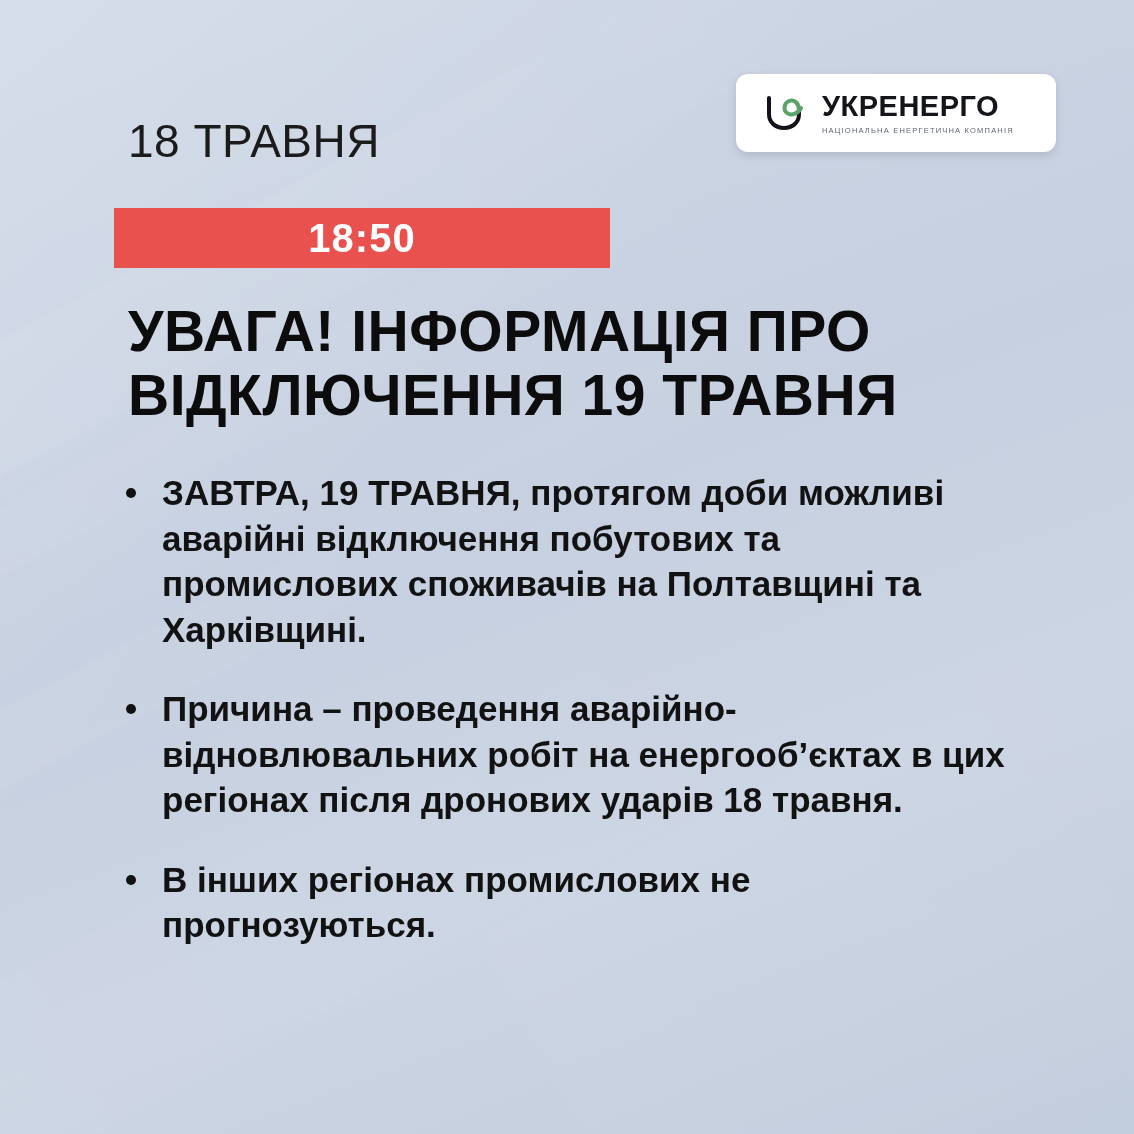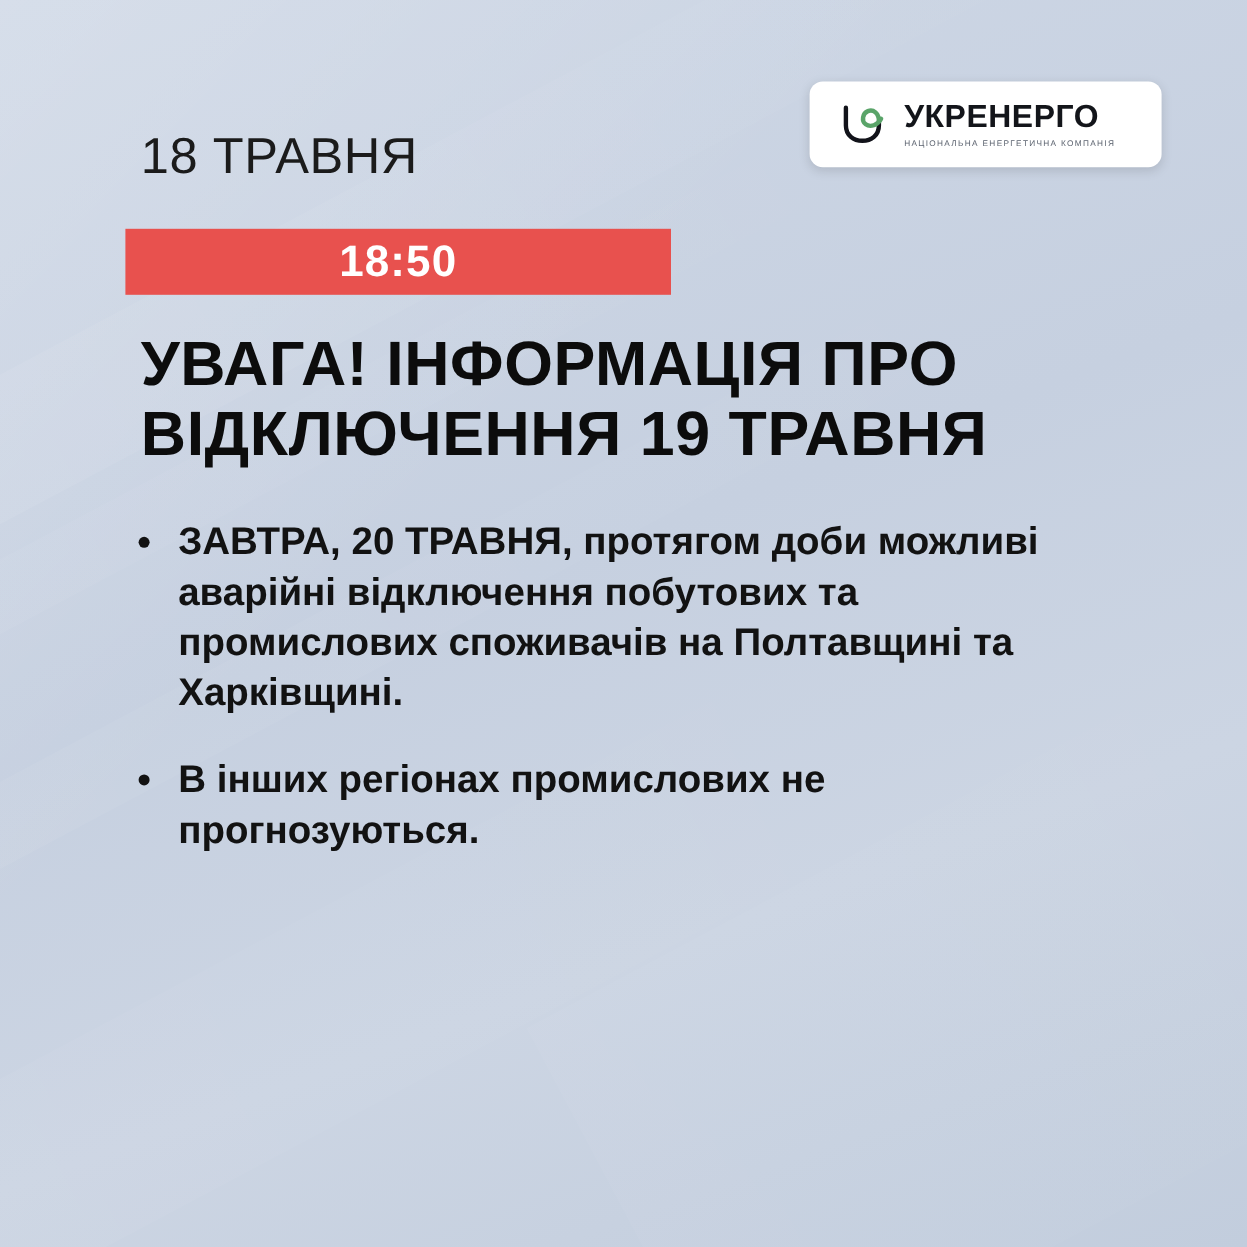--- a/index.html
+++ b/index.html
@@ -178,17 +178,18 @@
     </div>
   </div>
 
   <div class="time-badge">
     <span>18:50</span>
   </div>
 
   <div class="headline">УВАГА! ІНФОРМАЦІЯ ПРО ВІДКЛЮЧЕННЯ 19 ТРАВНЯ</div>
 
   <ul class="bullets">
-    <li>ЗАВТРА, 20 ТРАВНЯ, протягом доби можливі аварійні відключення побутових та промислових споживачів на Полтавщині та Харківщині.</li>
+    <li>ЗАВТРА, 19 ТРАВНЯ, протягом доби можливі аварійні відключення побутових та промислових споживачів на Полтавщині та Харківщині.</li>
+    <li>Причина – проведення аварійно-відновлювальних робіт на енергооб’єктах в цих регіонах після дронових ударів 18 травня.</li>
     <li>В інших регіонах промислових не прогнозуються.</li>
   </ul>
 
 </div>
 
 </body></html>

